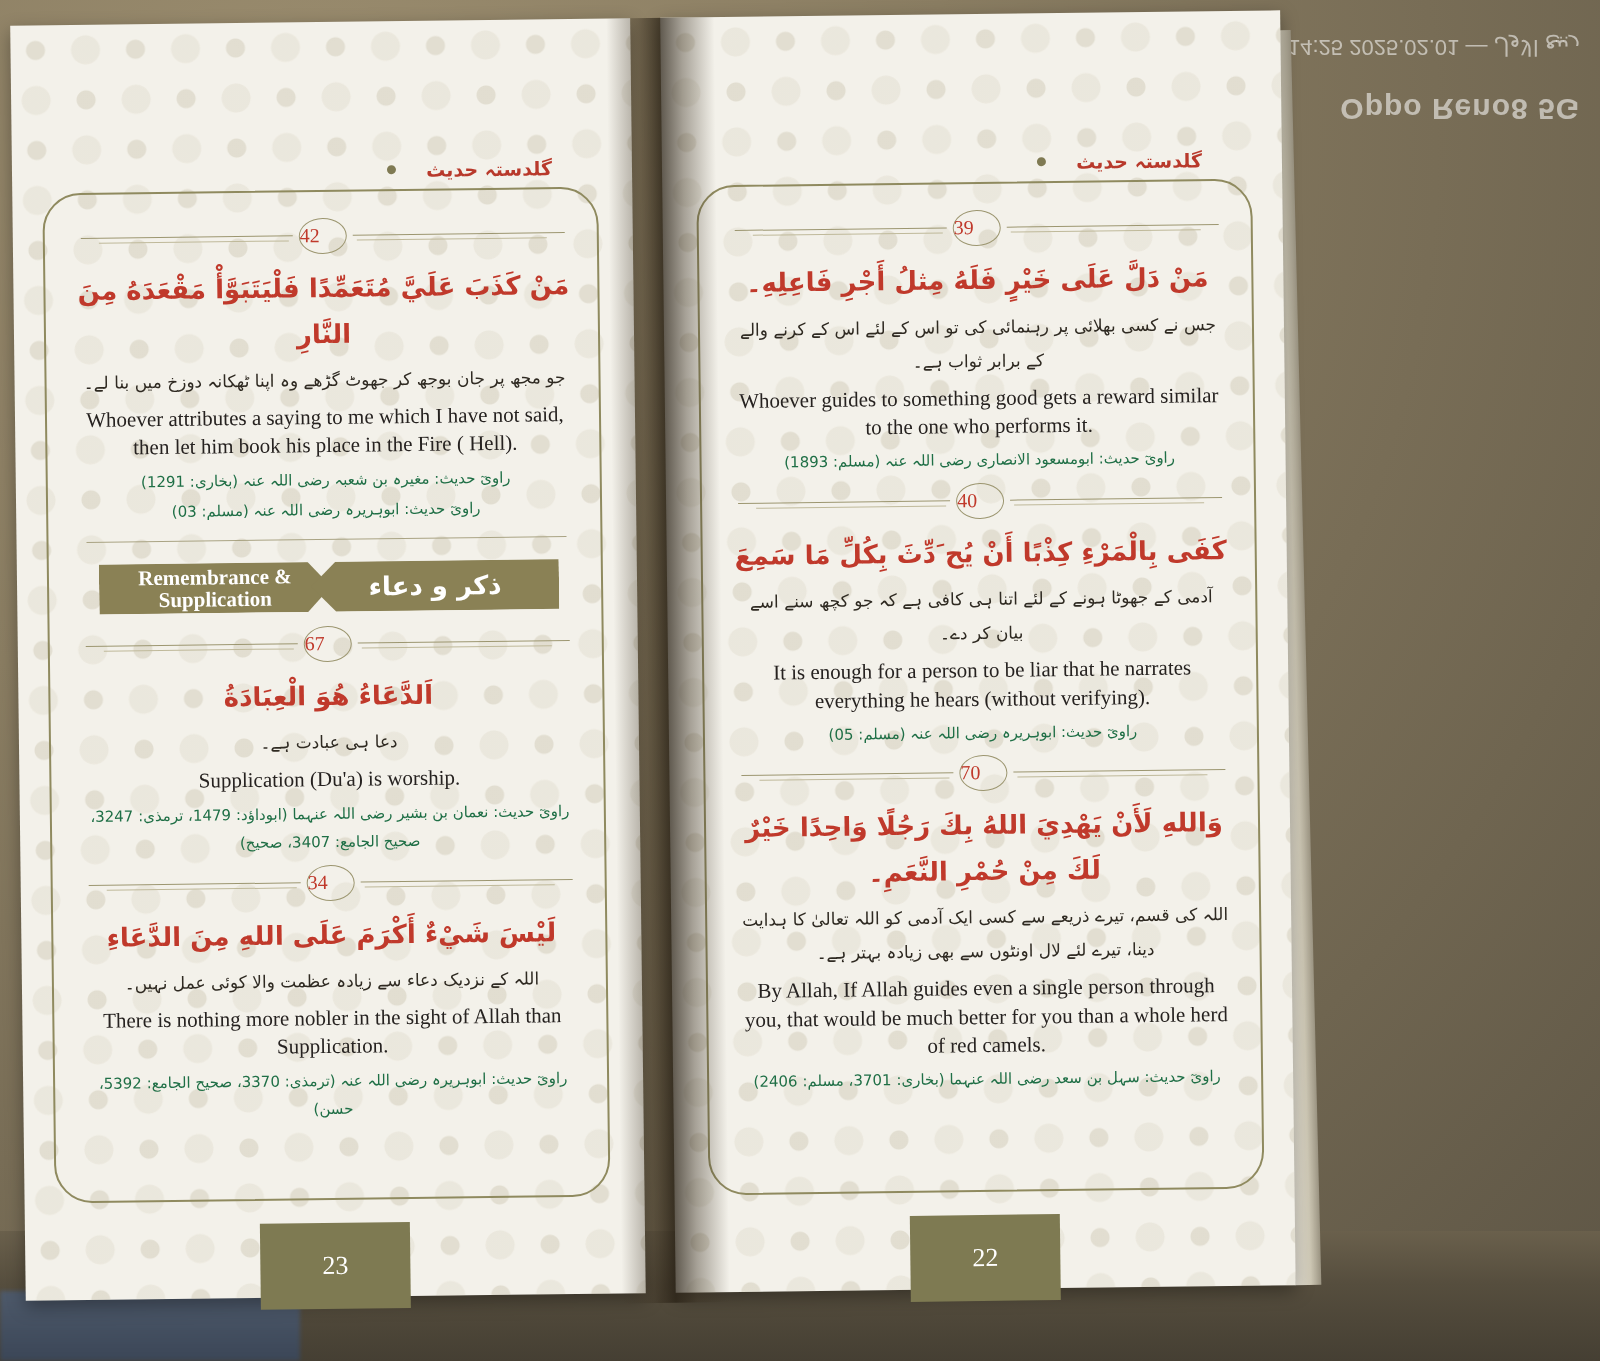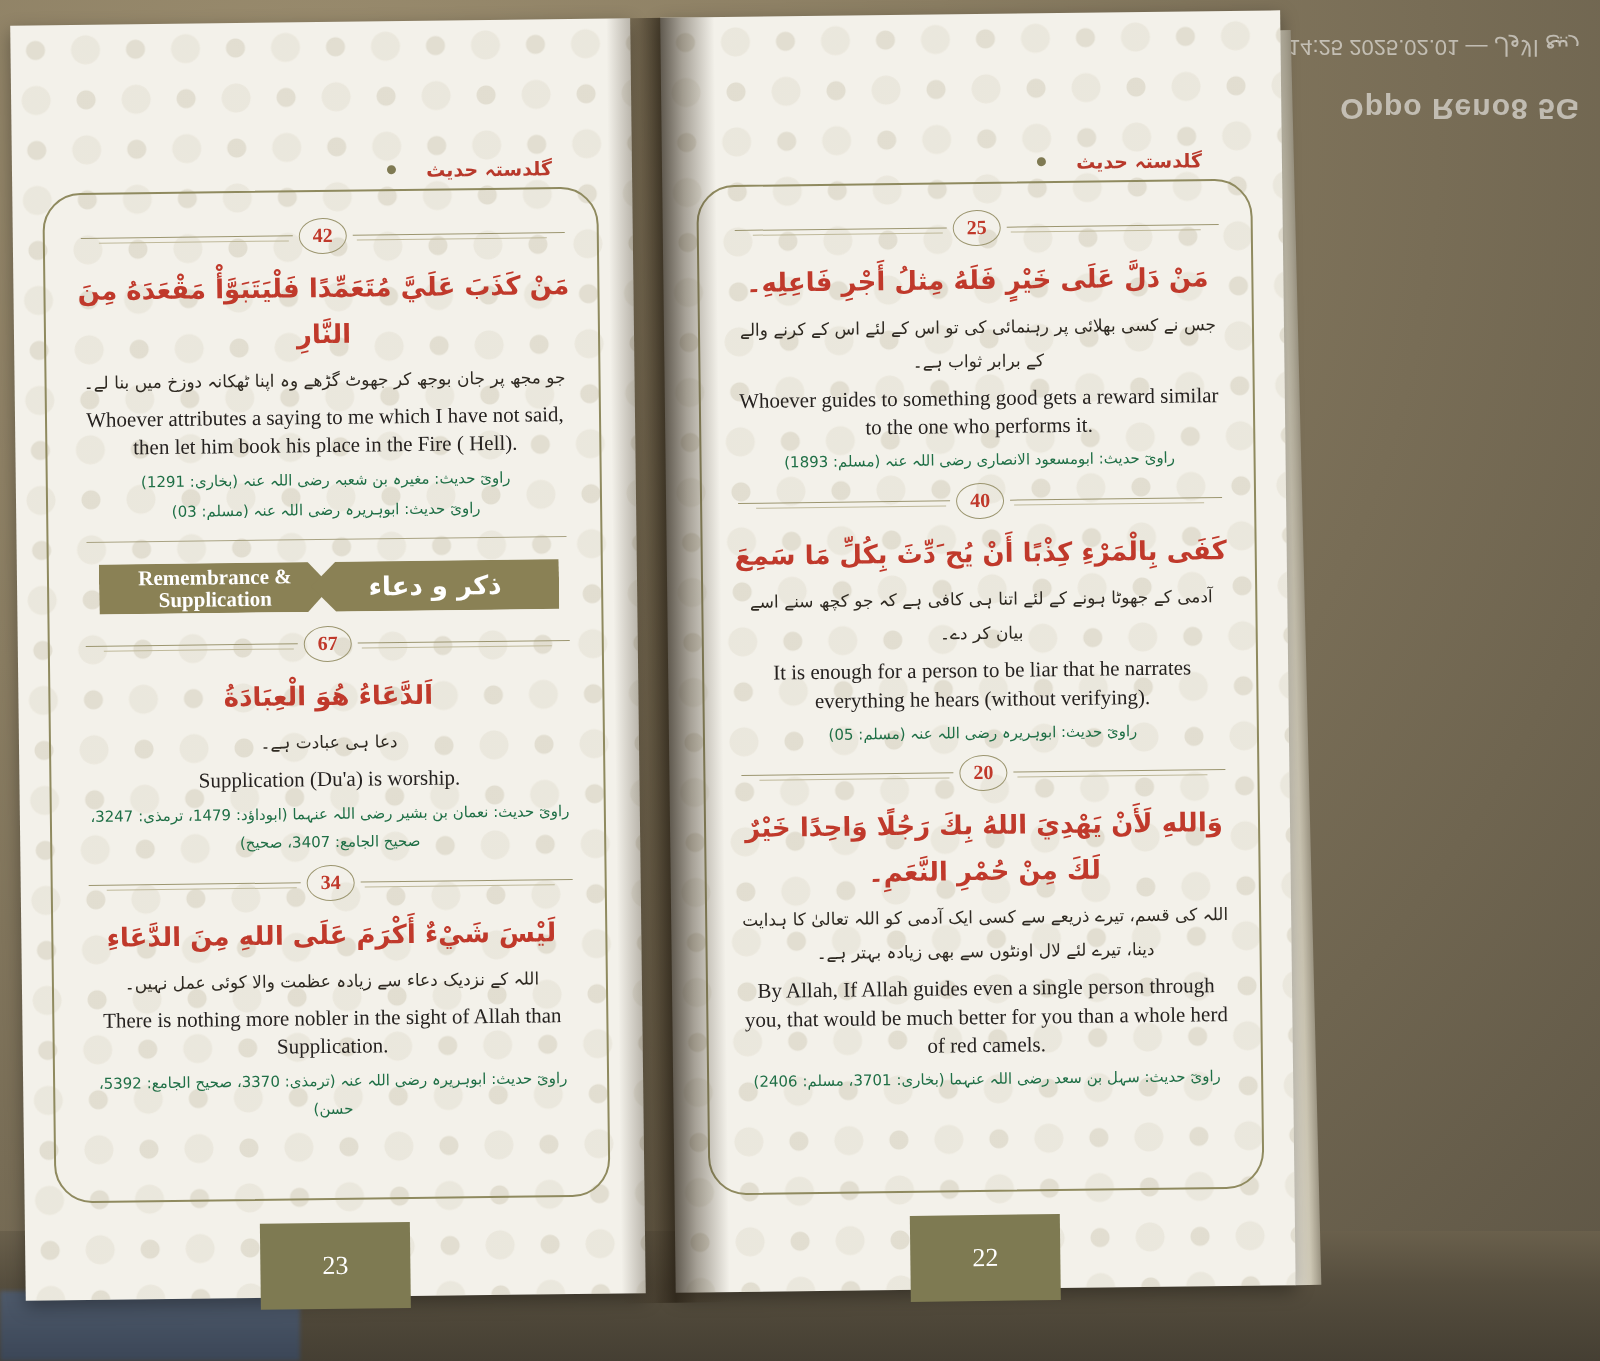--- a/index.html
+++ b/index.html
@@ -160,27 +160,26 @@
   }
   .numrow .rule2.l { left: 26px; right: calc(50% + 34px); }
   .numrow .rule2.r { right: 26px; left: calc(50% + 34px); }
   .numbadge {
     position: absolute;
     left: 50%;
     transform: translateX(-50%);
     top: 2px;
     width: 46px; height: 34px;
     line-height: 33px;
-    text-align: center;
     border: 1.5px solid #9c9670;
     border-radius: 50%;
     color: #c0392b;
     font-family: "Liberation Serif", serif;
     font-size: 20px;
-    font-weight: bold;
+    font-weight: normal;
     background: transparent;
   }
 
   .arabic {
     direction: rtl;
     text-align: center;
     color: #c0392b;
     font-family: "DejaVu Sans", sans-serif;
     font-size: 26px;
     line-height: 1.75;
@@ -324,21 +323,21 @@
         <span class="hdr-text">گلدستہ حدیث</span>
       </div>
       <div class="frame"></div>
       <div class="content">
 
         <div class="numrow">
           <span class="rule l"></span>
             <span class="rule r"></span>
           <span class="rule2 l"></span>
             <span class="rule2 r"></span>
-          <span class="numbadge">25</span>
+          <span class="numbadge">39</span>
         </div>
         <div class="arabic">مَنْ دَلَّ عَلَى خَيْرٍ فَلَهُ مِثلُ أَجْرِ فَاعِلِهِ۔</div>
         <div class="urdu">جس نے کسی بھلائی پر رہنمائی کی تو اس کے لئے اس کے کرنے والے کے برابر ثواب ہے۔</div>
         <div class="english">Whoever guides to something good gets a reward similar to the one who performs it.</div>
         <div class="ref">راویٓ حدیث: ابومسعود الانصاری رضی اللہ عنہ  (مسلم: 1893)</div>
 
         <div class="numrow">
           <span class="rule l"></span>
             <span class="rule r"></span>
           <span class="rule2 l"></span>
@@ -348,21 +347,21 @@
         <div class="arabic">كَفَى بِالْمَرْءِ كِذْبًا أَنْ يُح َدِّثَ بِكُلِّ مَا سَمِعَ</div>
         <div class="urdu">آدمی کے جھوٹا ہونے کے لئے اتنا ہی کافی ہے کہ جو کچھ سنے اسے بیان کر دے۔</div>
         <div class="english">It is enough for a person to be liar that he narrates everything he hears (without verifying).</div>
         <div class="ref">راویٓ حدیث: ابوہریرہ رضی اللہ عنہ  (مسلم: 05)</div>
 
         <div class="numrow">
           <span class="rule l"></span>
             <span class="rule r"></span>
           <span class="rule2 l"></span>
             <span class="rule2 r"></span>
-          <span class="numbadge">20</span>
+          <span class="numbadge">70</span>
         </div>
         <div class="arabic">وَاللهِ لَأَنْ يَهْدِيَ اللهُ بِكَ رَجُلًا وَاحِدًا خَيْرٌ لَكَ مِنْ حُمْرِ النَّعَمِ۔</div>
         <div class="urdu">اللہ کی قسم، تیرے ذریعے سے کسی ایک آدمی کو اللہ تعالیٰ کا ہدایت دینا، تیرے لئے لال اونٹوں سے بھی زیادہ بہتر ہے۔</div>
         <div class="english">By Allah, If Allah guides even a single person through you, that would be much better for you than a whole herd of red camels.</div>
         <div class="ref">راویٓ حدیث: سہل بن سعد رضی اللہ عنہما  (بخاری: 3701، مسلم: 2406)</div>
       </div>
       <div class="pagetab">22</div>
     </div>
 
     <div class="page" id="page-left">

